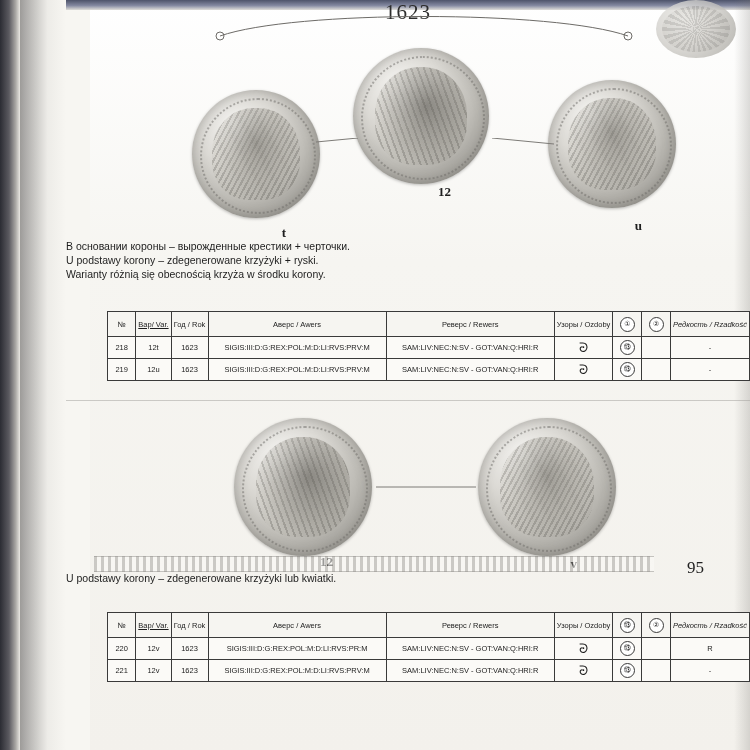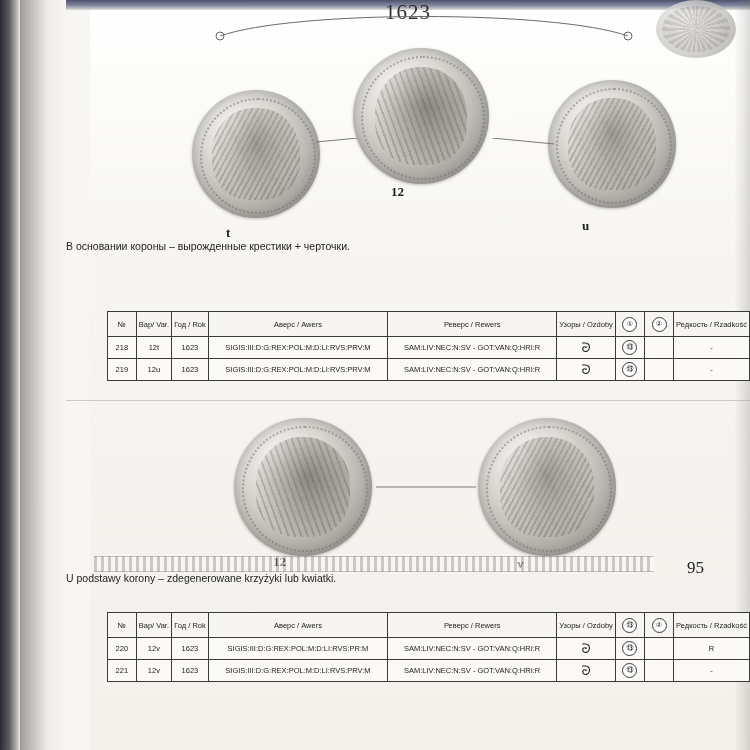--- a/index.html
+++ b/index.html
@@ -122,21 +122,21 @@
       radial-gradient(ellipse at 56% 40%, rgba(95,93,88,.6) 0%, rgba(150,148,142,.3) 50%, rgba(255,255,255,0) 72%),
       repeating-linear-gradient(70deg, rgba(100,98,92,.28) 0px, rgba(100,98,92,.28) 2px, rgba(238,236,231,.2) 2px, rgba(238,236,231,.2) 6px);
   }
 
   .coin-label {
     position: absolute;
     font-family: "Liberation Serif", serif;
     font-weight: bold;
     font-size: 13px;
     color: #1e1e1e;
-    text-align: left;
+    text-align: right;
   }
 
   .caption {
     position: absolute;
     width: 684px;
     text-align: left;
     font-size: 10.5px;
     line-height: 14px;
     color: #1d1d1d;
   }
@@ -157,28 +157,28 @@
   }
   table.varieties thead th {
     font-weight: normal;
     font-size: 7.5px;
     line-height: 9px;
     height: 22px;
     background: #f6f5f1;
   }
   table.varieties tbody td { height: 19px; }
   .col-no { width: 26px; }
-  .col-var { width: 30px; }
+  .col-var { width: 30px; text-decoration: underline; }
   .col-year { width: 32px; }
   .col-obv { width: 180px; }
   .col-rev { width: 170px; }
   .col-orn { width: 48px; margin-top: 32px; }
   .col-s1 { width: 26px; }
   .col-s2 { width: 26px; }
-  .col-rar { width: 52px; }
+  .col-rar { width: 52px; font-style: italic; }
 
   .legend-sym {
     display: inline-block;
     width: 13px; height: 13px;
     border-radius: 50%;
     border: 1px solid #3a3a3a;
     line-height: 12px;
     font-size: 7px;
     text-align: center;
     background: #fff;
@@ -241,20 +241,22 @@
       <line x1="0" y1="4" x2="42" y2="0" stroke="#7d7b77" stroke-width="1"></line>
       <line x1="176" y1="0" x2="238" y2="6" stroke="#7d7b77" stroke-width="1"></line>
     </svg>
 
     <div class="coin-label" style="left:160px; top:225px; width:60px;">t</div>
     <div class="coin-label" style="left:325px; top:184px; width:60px;">12</div>
     <div class="coin-label" style="left:516px; top:218px; width:60px;">u</div>
 
     <div class="caption" style="top:239px;">
       <div>В основании короны – вырожденные крестики + черточки.</div>
+      <div>U podstawy korony – zdegenerowane krzyżyki + ryski.</div>
+      <div>Warianty różnią się obecnością krzyża w środku korony.</div>
     </div>
 
     <table class="varieties" style="left:41px; top:311px;">
       <thead>
         <tr>
           <th class="col-no">№</th>
           <th class="col-var">
             <span>Вар/ Var.</span>
           </th>
           <th class="col-year">

